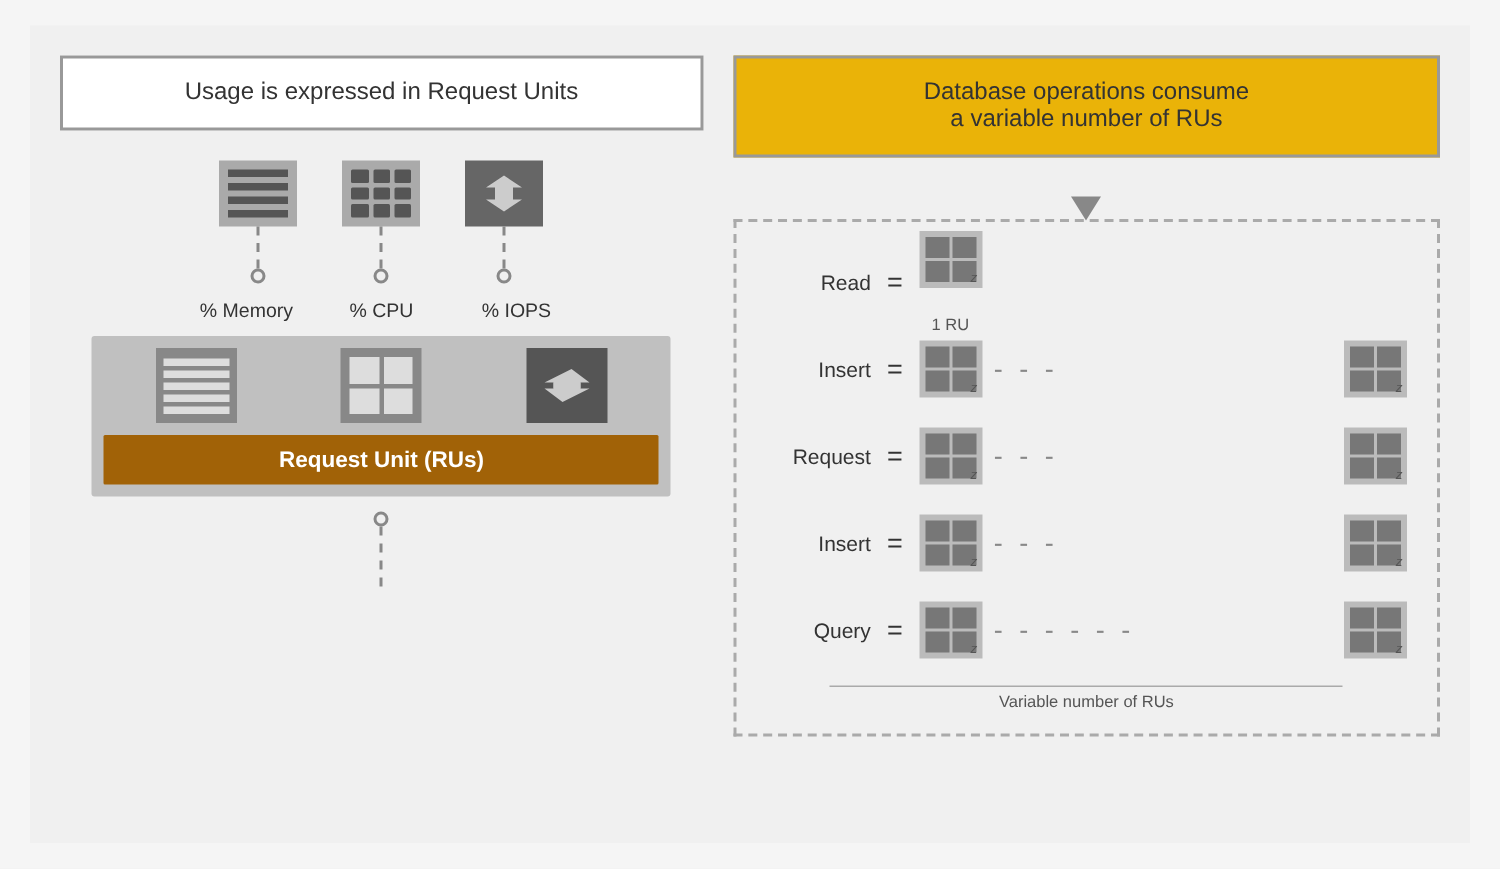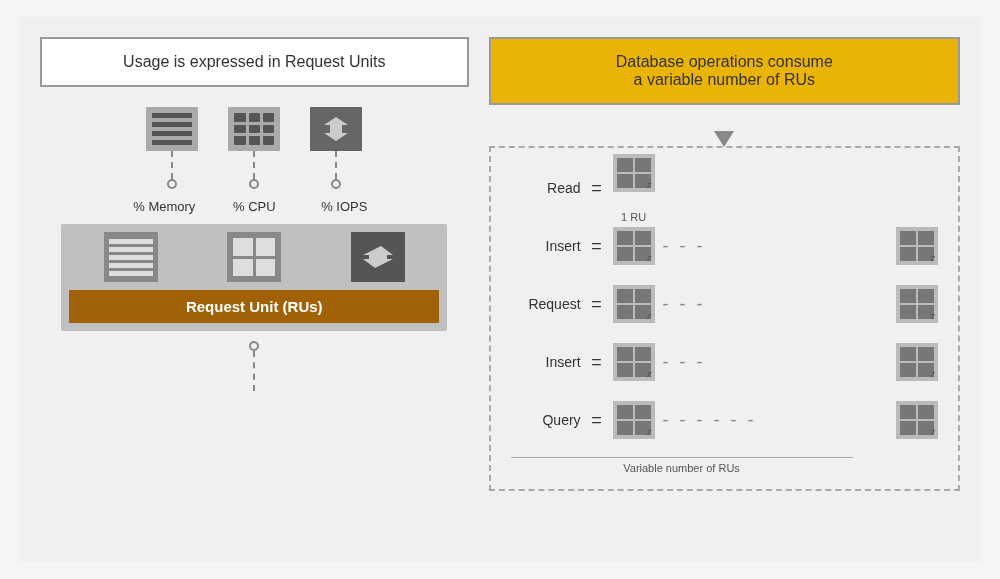--- a/index.html
+++ b/index.html
@@ -542,21 +542,21 @@
             <div class="op-ru-inner">
               <div class="cell"></div>
               <div class="cell"></div>
               <div class="cell"></div>
               <div class="cell"></div>
             </div>
             <span class="op-ru-sub">z</span>
           </div>
         </div>
 
-        <div style="display:flex;justify-content:flex-start;padding-right:0px;">
+        <div style="display:flex;justify-content:center;padding-right:0px;">
           <div class="variable-label">
             <span>Variable number of RUs</span>
           </div>
         </div>
 
       </div>
     </div>
   </div>
 
 </div>

